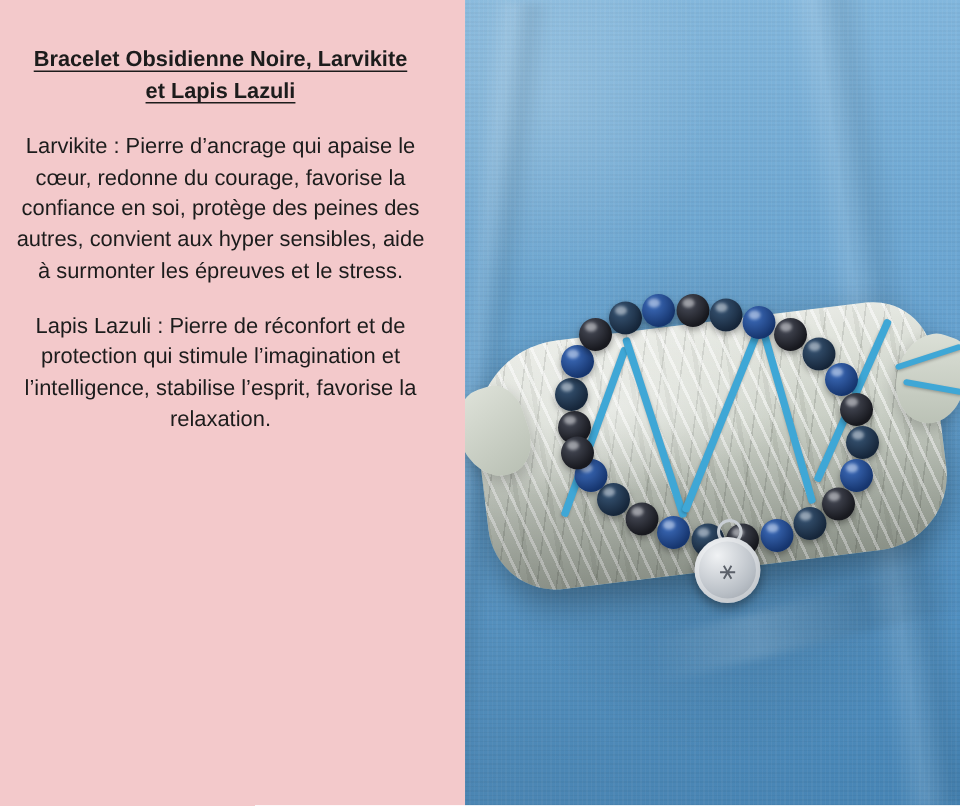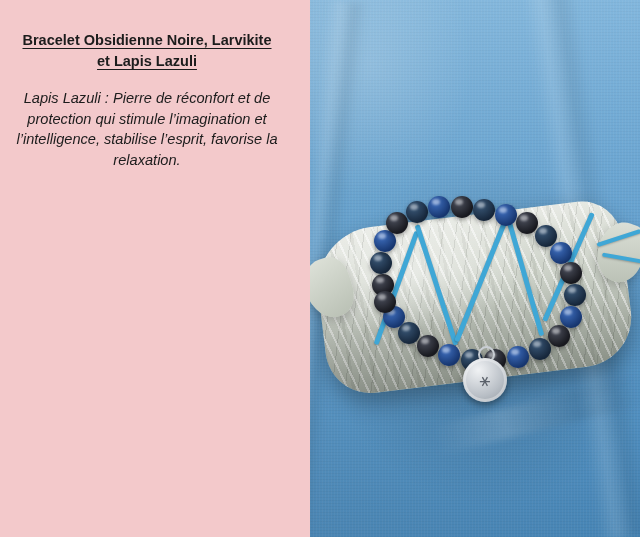--- a/index.html
+++ b/index.html
@@ -44,21 +44,20 @@
   .para {
     font-size: 14.6px;
     color: #1c1c1c;
     text-align: center;
     line-height: 1.42;
     margin: 0 0 16px 0;
     max-width: 282px;
   }
   .para:last-child {
     margin-bottom: 0;
-    font-style: italic;
   }
 
   
   .right-panel {
     position: absolute;
     left: 310px;
     top: 0;
     width: 330px;
     height: 537px;
     overflow: hidden;
@@ -187,20 +186,21 @@
     border-radius: 50%;
   }
 </style>
 </head>
 <body>
 
 <div class="page">
 
   <div class="left-panel">
     <div class="title">Bracelet Obsidienne Noire, Larvikite et Lapis Lazuli</div>
+    <p class="para">Larvikite : Pierre d’ancrage qui apaise le cœur, redonne du courage, favorise la confiance en soi, protège des peines des autres, convient aux hyper sensibles, aide à surmonter les épreuves et le stress.</p>
     <p class="para">Lapis Lazuli : Pierre de réconfort et de protection qui stimule l’imagination et l’intelligence, stabilise l’esprit, favorise la relaxation.</p>
   </div>
 
   <div class="right-panel">
     <div class="fabric"></div>
     <div class="fabric-shadow"></div>
 
     <div class="fold" style="left:-10px; top:0; width:40px; height:537px; transform:rotate(6deg);"></div>
     <div class="fold" style="left:250px; top:-20px; width:55px; height:560px; transform:rotate(-8deg);"></div>
     <div class="fold" style="left:120px; top:400px; width:220px; height:30px; transform:rotate(-14deg);"></div>

